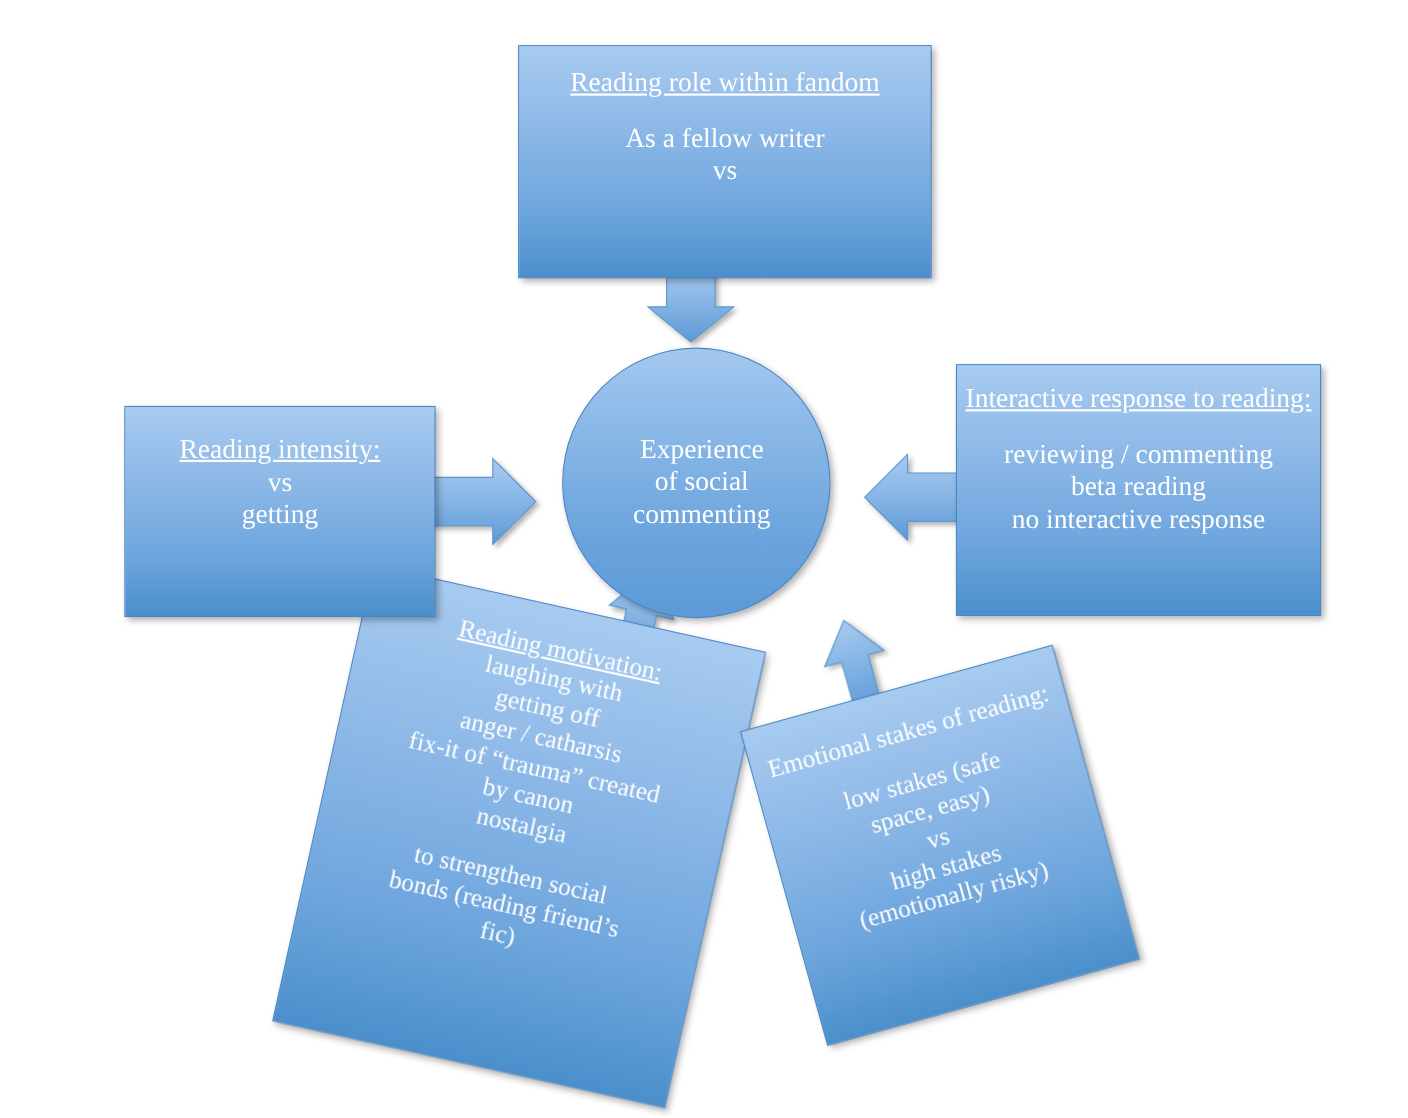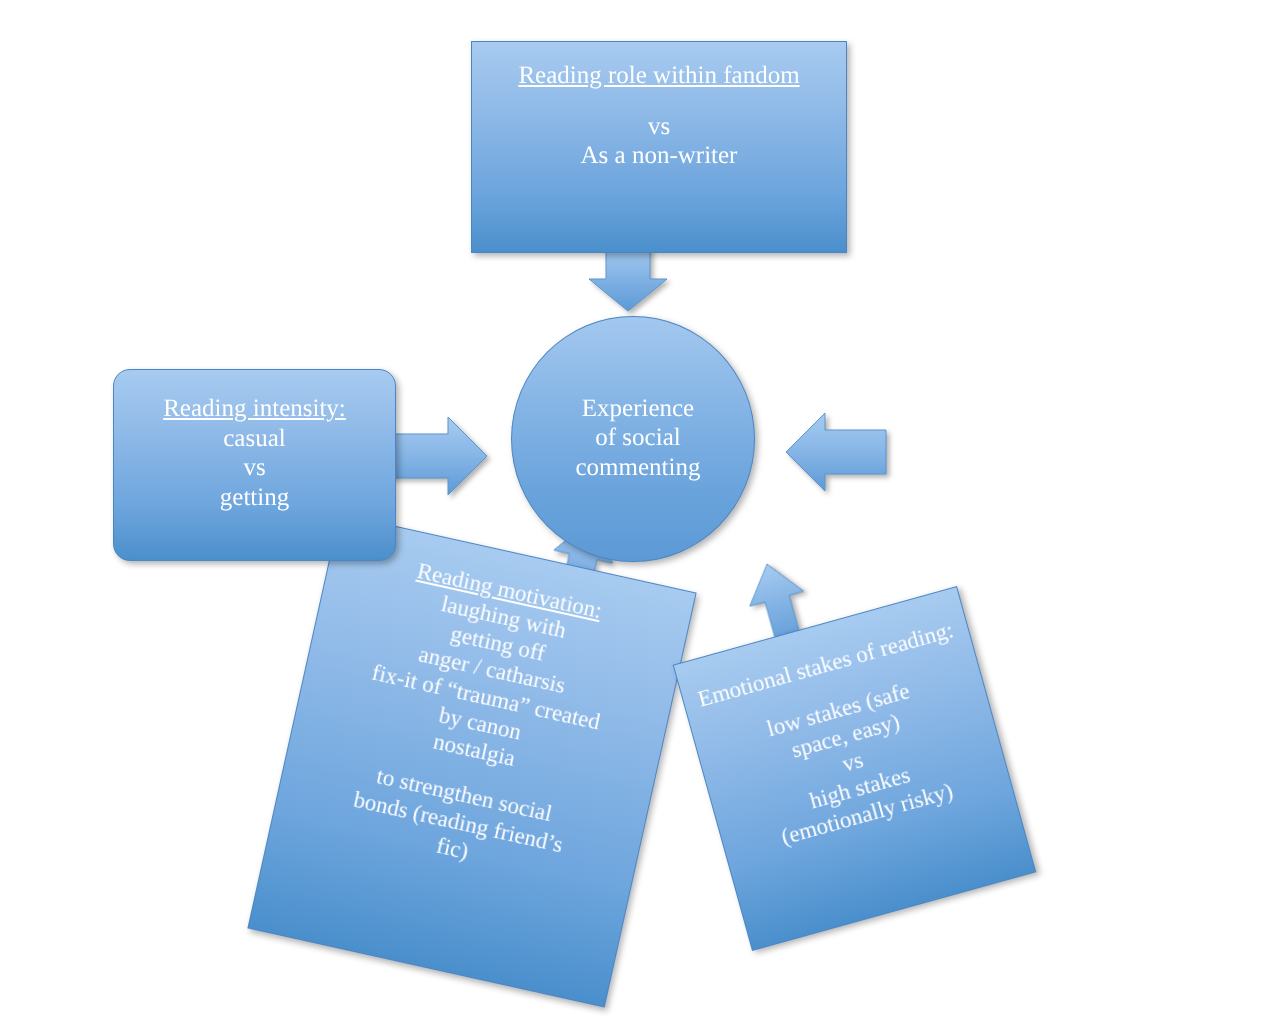--- a/index.html
+++ b/index.html
@@ -65,21 +65,20 @@
   }
 
   
   #left-node {
     left: 113px;
     top: 369px;
     width: 283px;
     height: 192px;
     padding-top: 24px;
     font-size: 25px;
-    border-radius: 17px;
   }
 
   
   #right-node {
     left: 869px;
     top: 331px;
     width: 332px;
     height: 229px;
     padding-top: 16px;
     font-size: 25px;
@@ -182,31 +181,37 @@
     <div>low stakes (safe</div>
     <div>space, easy)</div>
     <div>vs</div>
     <div>high stakes</div>
     <div>(emotionally risky)</div>
   </div>
 
   <div class="node" id="top-node">
     <div class="title">Reading role within fandom</div>
     <span class="gap"></span>
+    <div>As a fellow writer</div>
     <div>vs</div>
-    <div>As a non-writer</div>
   </div>
 
   <div class="node" id="left-node">
     <div class="title">Reading intensity:</div>
-    <div>casual</div>
     <div>vs</div>
     <div>getting</div>
   </div>
 
+  <div class="node" id="right-node">
+    <div class="title">Interactive response to reading:</div>
+    <span class="gap"></span>
+    <div>reviewing / commenting</div>
+    <div>beta reading</div>
+    <div>no interactive response</div>
+  </div>
 
   <div class="node" id="center-node">
     <div class="lines">
       <div>Experience</div>
       <div>of social</div>
       <div>commenting</div>
     </div>
   </div>
 
 </div>

